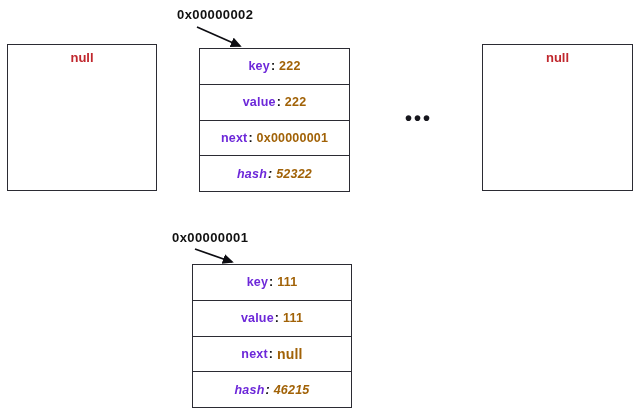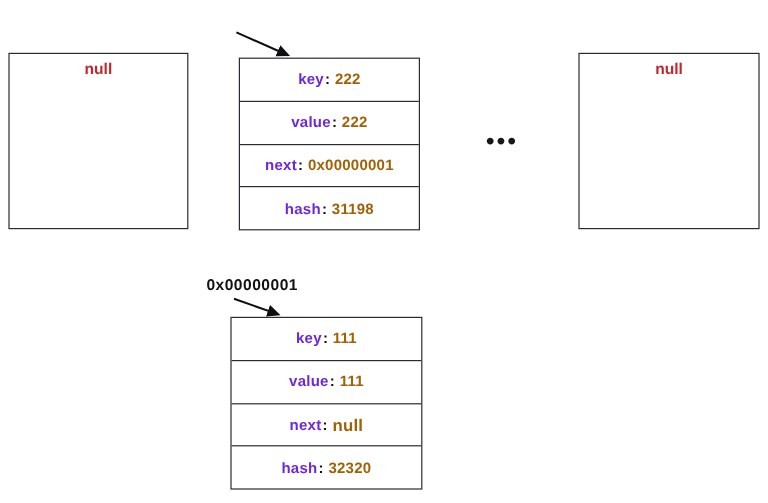--- a/index.html
+++ b/index.html
@@ -48,20 +48,21 @@
     flex: 1 1 0;
     display: flex;
     align-items: center;
     justify-content: center;
     box-sizing: border-box;
     border-bottom: 1.5px solid #2b2b33;
     white-space: nowrap;
   }
   .node-row:last-child {
     border-bottom: none;
+    font-style: italic;
   }
   .field-name {
     color: #6d28d9;
     font-size: 12.5px;
     font-weight: bold;
     font-family: "Liberation Sans", sans-serif;
     letter-spacing: 0.2px;
   }
   .field-sep {
     color: #111111;
@@ -120,41 +121,42 @@
   <div class="bucket" style="left:7px; top:44px; width:150px; height:147px;">
     <div class="bucket-label">null</div>
   </div>
 
   <div class="bucket" style="left:482px; top:44px; width:151px; height:147px;">
     <div class="bucket-label">null</div>
   </div>
 
   <div class="ellipsis" style="left:405px; top:108px;">•••</div>
 
+  <div class="addr-label" style="left:177px; top:7px;">0x00000002</div>
 
   <div class="node" style="left:199px; top:48px; width:151px; height:144px;">
     <div class="node-row">
       <span class="field-name">key</span>
       <span class="field-sep">:</span>
       <span class="field-value">222</span>
     </div>
     <div class="node-row">
       <span class="field-name">value</span>
       <span class="field-sep">:</span>
       <span class="field-value">222</span>
     </div>
     <div class="node-row">
       <span class="field-name">next</span>
       <span class="field-sep">:</span>
       <span class="field-value">0x00000001</span>
     </div>
     <div class="node-row">
       <span class="field-name">hash</span>
       <span class="field-sep">:</span>
-      <span class="field-value">31198</span>
+      <span class="field-value">52322</span>
     </div>
   </div>
 
   <div class="addr-label" style="left:172px; top:230px;">0x00000001</div>
 
   <div class="node" style="left:192px; top:264px; width:160px; height:144px;">
     <div class="node-row">
       <span class="field-name">key</span>
       <span class="field-sep">:</span>
       <span class="field-value">111</span>
@@ -165,21 +167,21 @@
       <span class="field-value">111</span>
     </div>
     <div class="node-row">
       <span class="field-name">next</span>
       <span class="field-sep">:</span>
       <span class="field-value bigger">null</span>
     </div>
     <div class="node-row">
       <span class="field-name">hash</span>
       <span class="field-sep">:</span>
-      <span class="field-value">32320</span>
+      <span class="field-value">46215</span>
     </div>
   </div>
 
   <svg class="arrow-svg" viewBox="0 0 640 419" xmlns="http://www.w3.org/2000/svg">
     <defs>
       <marker id="arrowhead" markerWidth="7" markerHeight="7" refX="5.4" refY="3" orient="auto" markerUnits="strokeWidth">
         <path d="M0,0 L6.5,3 L0,6 z" fill="#0d0d12"></path>
       </marker>
     </defs>
     <line x1="197" y1="27" x2="240" y2="46" stroke="#0d0d12" stroke-width="1.7" marker-end="url(#arrowhead)"></line>

